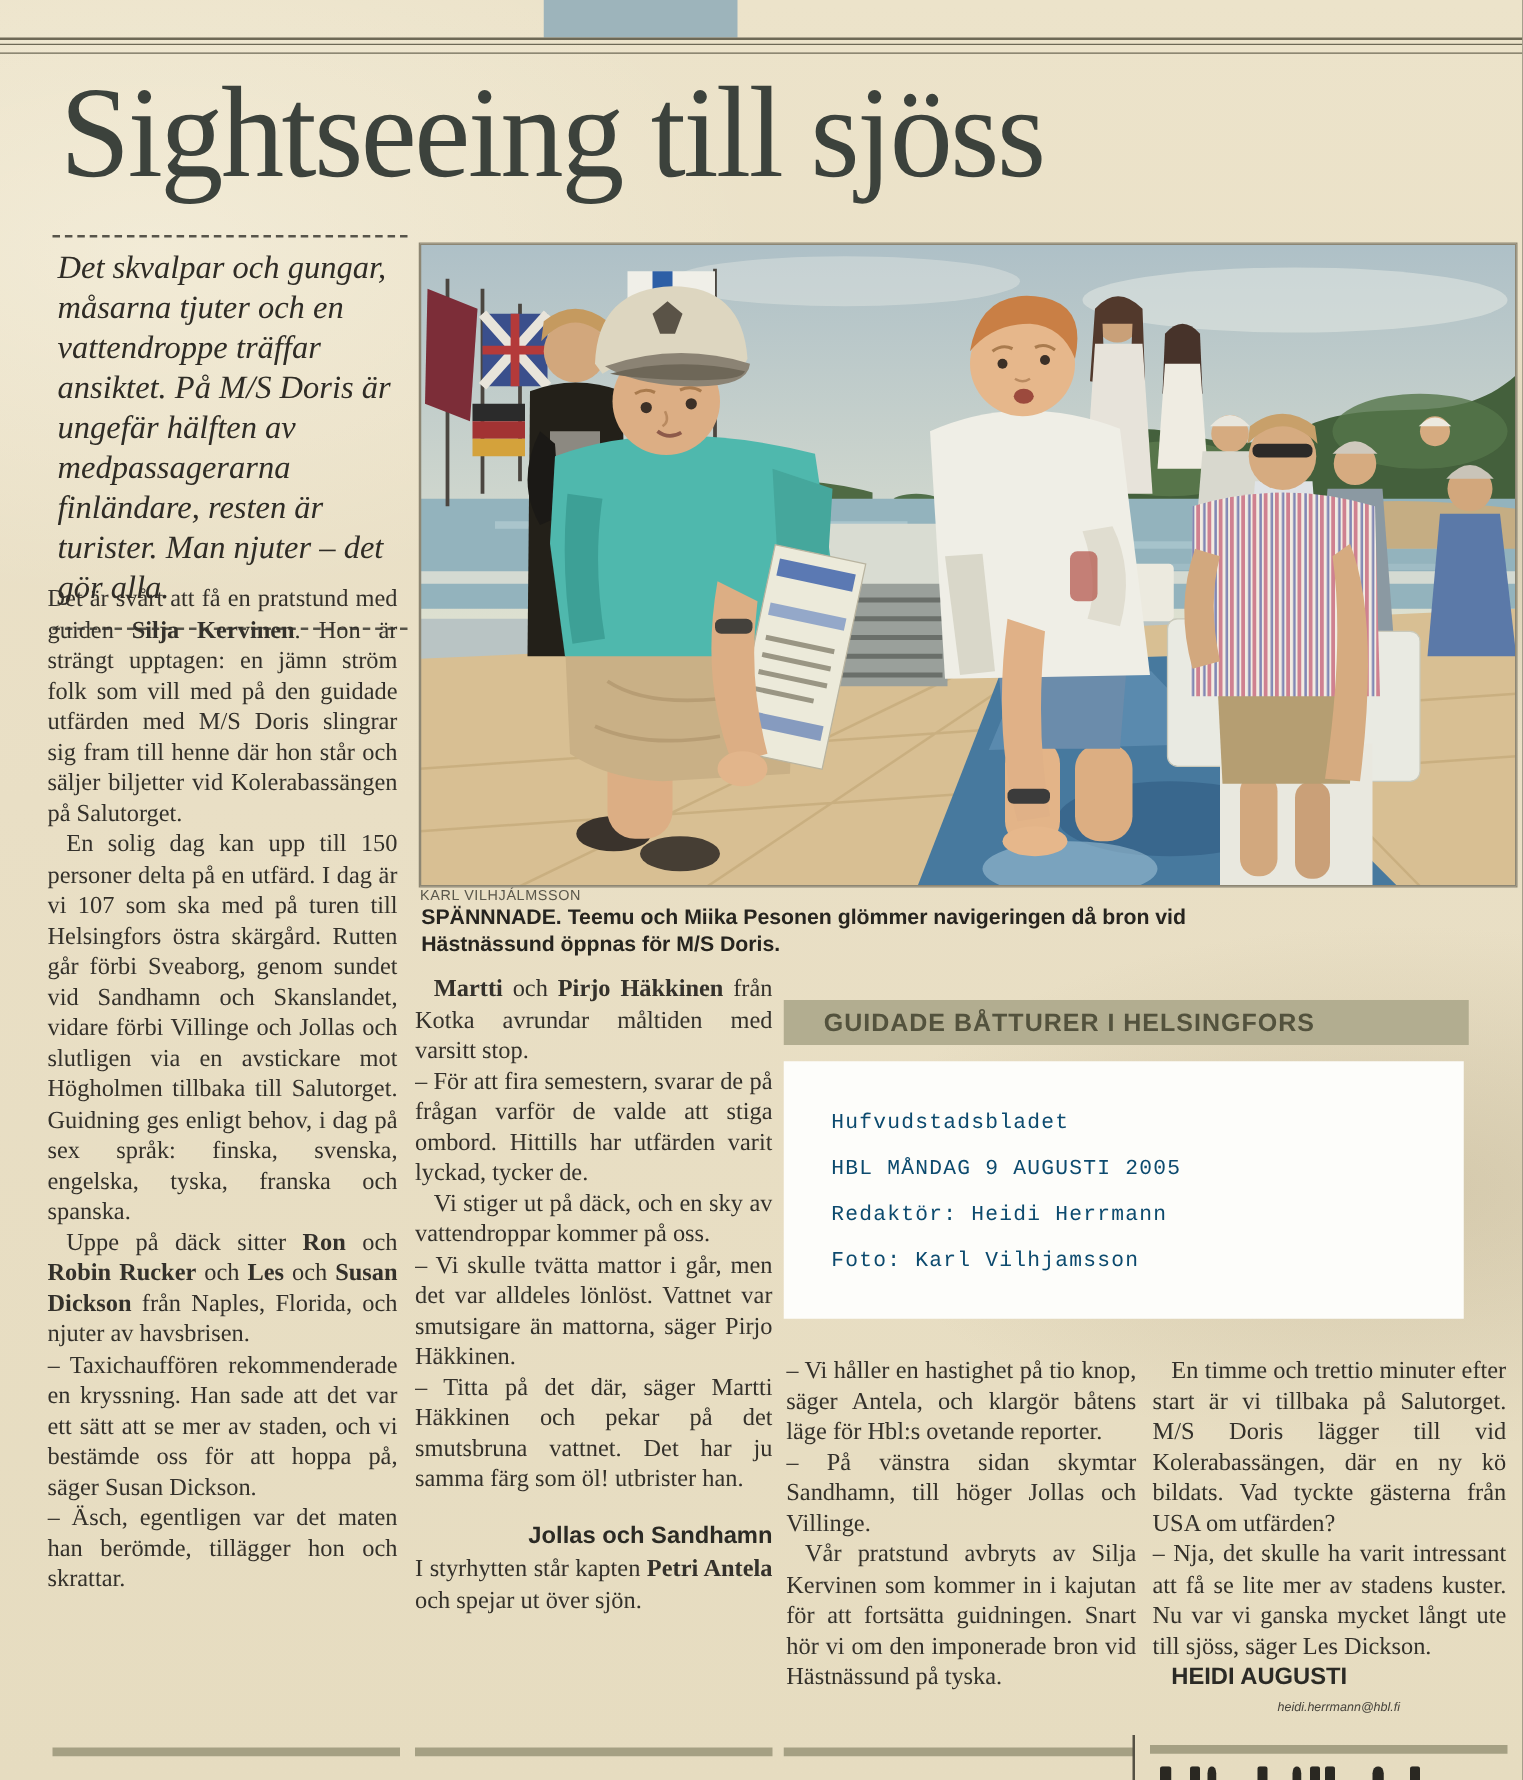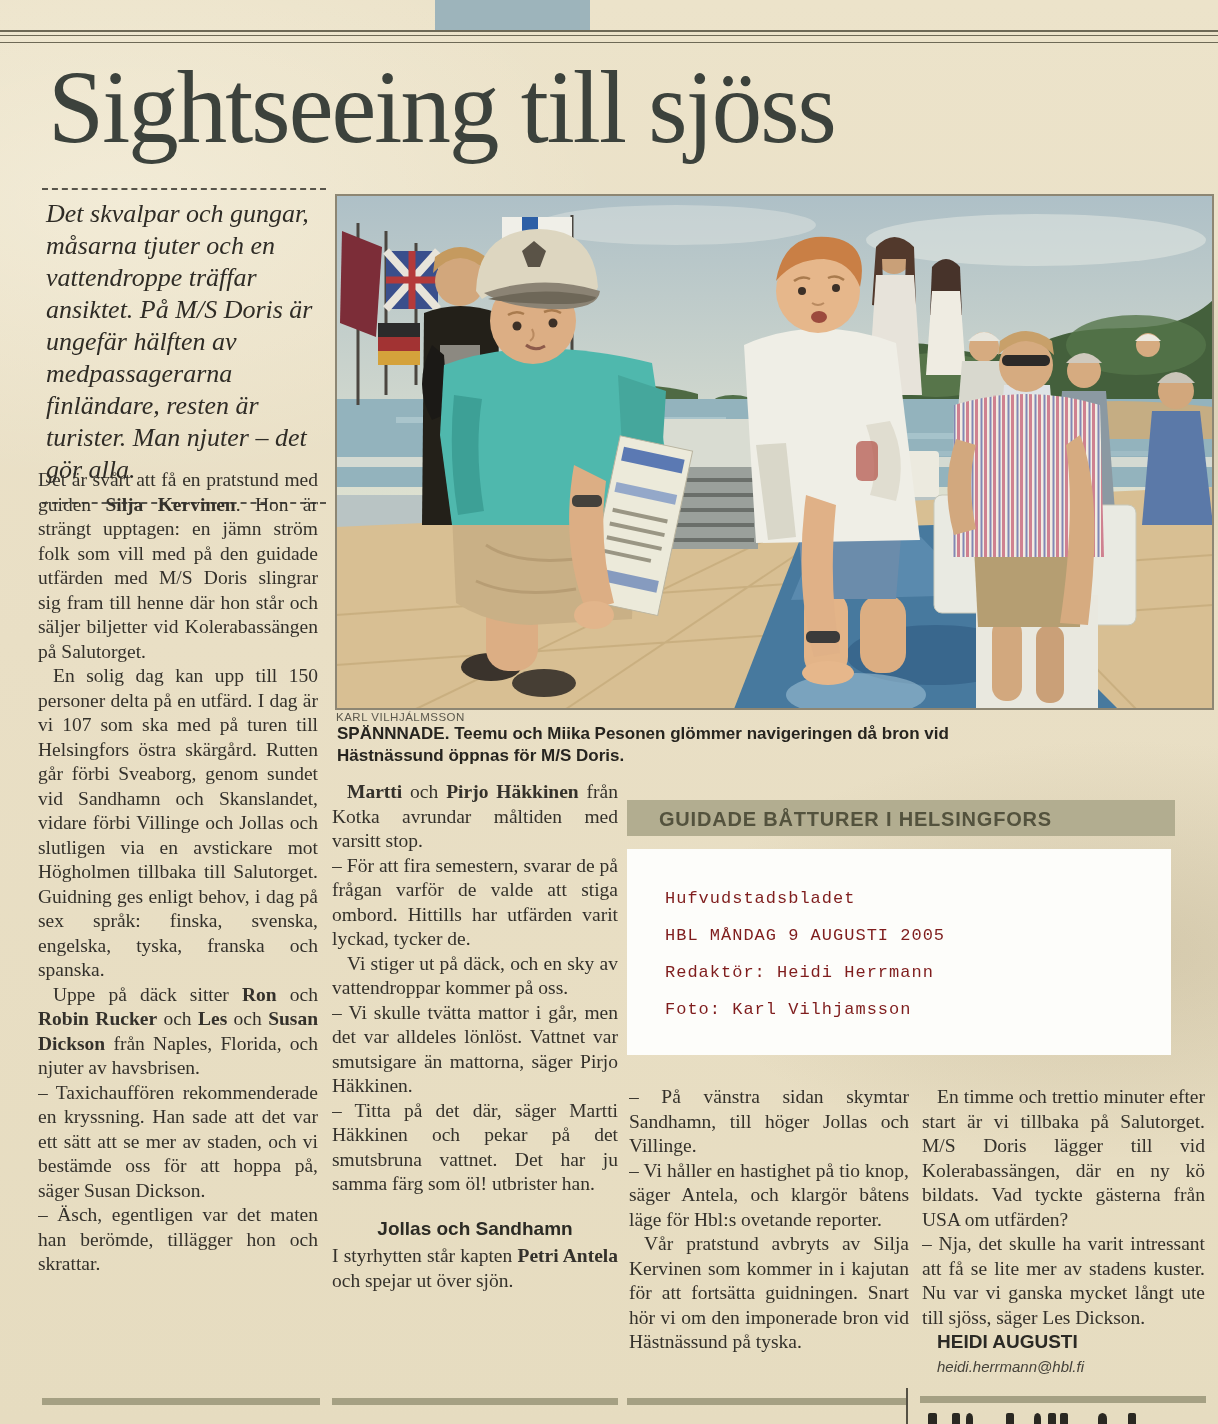--- a/index.html
+++ b/index.html
@@ -24,21 +24,21 @@
   
   .lead{position:absolute;left:42px;top:188px;width:280px;
     border-top:2px dashed #57544a;border-bottom:2px dashed #57544a;
     padding:8px 0 16px 4px;font-size:26px;line-height:32px;color:#2f2c26;font-style:italic;}
   
   .col{position:absolute;width:280px;font-size:19.5px;line-height:24.5px;
     text-align:justify;color:#34312b;overflow:hidden;}
   .col p{margin:0;text-indent:15px;}
   .col p.dash,.col p.flush{text-indent:0;}
   .col h3{margin:20px 0 3px;font-family:"Liberation Sans","DejaVu Sans",sans-serif;
-    font-size:19px;color:#2b2a24;text-align:center;}
+    font-size:19px;color:#2b2a24;text-align:right;}
   .col h3 + p{text-indent:0;}
   .col1{left:38px;top:468px;height:930px;}
   .col2{left:332px;top:780px;width:286px;height:618px;}
   .col3{left:629px;top:1085px;height:313px;}
   .col4{left:922px;top:1085px;width:283px;height:313px;}
   
   .photo{position:absolute;left:336px;top:195px;width:877px;height:514px;margin:0;
     outline:1px solid #8d8673;background:#b9c4c4;}
   .credit{position:absolute;left:336px;top:711px;width:877px;
     font-family:"Liberation Sans","DejaVu Sans",sans-serif;font-size:11.5px;
@@ -46,27 +46,27 @@
   .caption{position:absolute;left:337px;top:723px;width:640px;
     font-family:"Liberation Sans","DejaVu Sans",sans-serif;font-size:17px;
     line-height:22px;color:#26241f;font-weight:bold;}
   
   .infobox-bar{position:absolute;left:627px;top:800px;width:548px;height:36px;
     background:#b2ad90;font-family:"Liberation Sans","DejaVu Sans",sans-serif;
     font-weight:bold;font-size:20px;letter-spacing:.8px;color:#53523d;
     line-height:38px;padding-left:32px;box-sizing:border-box;}
   .infobox-white{position:absolute;left:627px;top:849px;width:544px;height:206px;
     background:#fdfdfa;font-family:"Liberation Mono","DejaVu Sans Mono",monospace;
-    font-size:17px;color:#7f1d1d;padding:40px 0 0 38px;box-sizing:border-box;}
+    font-size:17px;color:#0c4a6e;padding:40px 0 0 38px;box-sizing:border-box;}
   .infobox-white div{height:37px;letter-spacing:1px;}
   
   .byline{margin-top:16px;font-family:"Liberation Sans","DejaVu Sans",sans-serif;
     font-weight:bold;font-size:19px;color:#2b2a25;text-align:left;text-indent:0;}
   .byline-email{font-family:"Liberation Sans","DejaVu Sans",sans-serif;font-style:italic;
-    font-size:15px;color:#45423a;text-align:left;text-indent:0;}
+    font-size:10px;color:#45423a;text-align:center;text-indent:0;}
   
   .rule{position:absolute;top:1398px;height:7px;background:#a5a083;}
   .rule.r1{left:42px;width:278px;}
   .rule.r2{left:332px;width:286px;}
   .rule.r3{left:627px;width:281px;}
   .rule.r4{left:920px;top:1396px;width:286px;}
   .vline{position:absolute;left:906px;top:1388px;width:2px;height:36px;background:#555144;}
   
   .crop-frag{position:absolute;left:922px;top:1413px;width:280px;height:11px;overflow:hidden;}
   .crop-frag i{position:absolute;top:0;background:#2a2822;border-radius:2px 2px 0 0;}
@@ -263,22 +263,22 @@
 
   <div class="infobox-bar">GUIDADE BÅTTURER I HELSINGFORS</div>
   <div class="infobox-white">
     <div>Hufvudstadsbladet</div>
     <div>HBL MÅNDAG 9 AUGUSTI 2005</div>
     <div>Redaktör: Heidi Herrmann</div>
     <div>Foto: Karl Vilhjamsson</div>
   </div>
 
   <div class="col col3">
+      <p class="dash">– Vi håller en hastighet på tio knop, säger Antela, och klargör båtens läge för Hbl:s ovetande reporter.</p>
       <p class="dash">– På vänstra sidan skymtar Sandhamn, till höger Jollas och Villinge.</p>
-      <p class="dash">– Vi håller en hastighet på tio knop, säger Antela, och klargör båtens läge för Hbl:s ovetande reporter.</p>
       <p>Vår pratstund avbryts av Silja Kervinen som kommer in i kajutan för att fortsätta guidningen. Snart hör vi om den imponerade bron vid Hästnässund på tyska.</p>
     </div>
 
   <div class="col col4">
     <div>
         <p>En timme och trettio minuter efter start är vi tillbaka på Salutorget. M/S Doris lägger till vid Kolerabassängen, där en ny kö bildats. Vad tyckte gästerna från USA om utfärden?</p>
         <p class="dash">– Nja, det skulle ha varit intressant att få se lite mer av stadens kuster. Nu var vi ganska mycket långt ute till sjöss, säger Les Dickson.</p>
       </div>
     <p class="byline">HEIDI AUGUSTI</p>
     <p class="byline-email">heidi.herrmann@hbl.fi</p>

